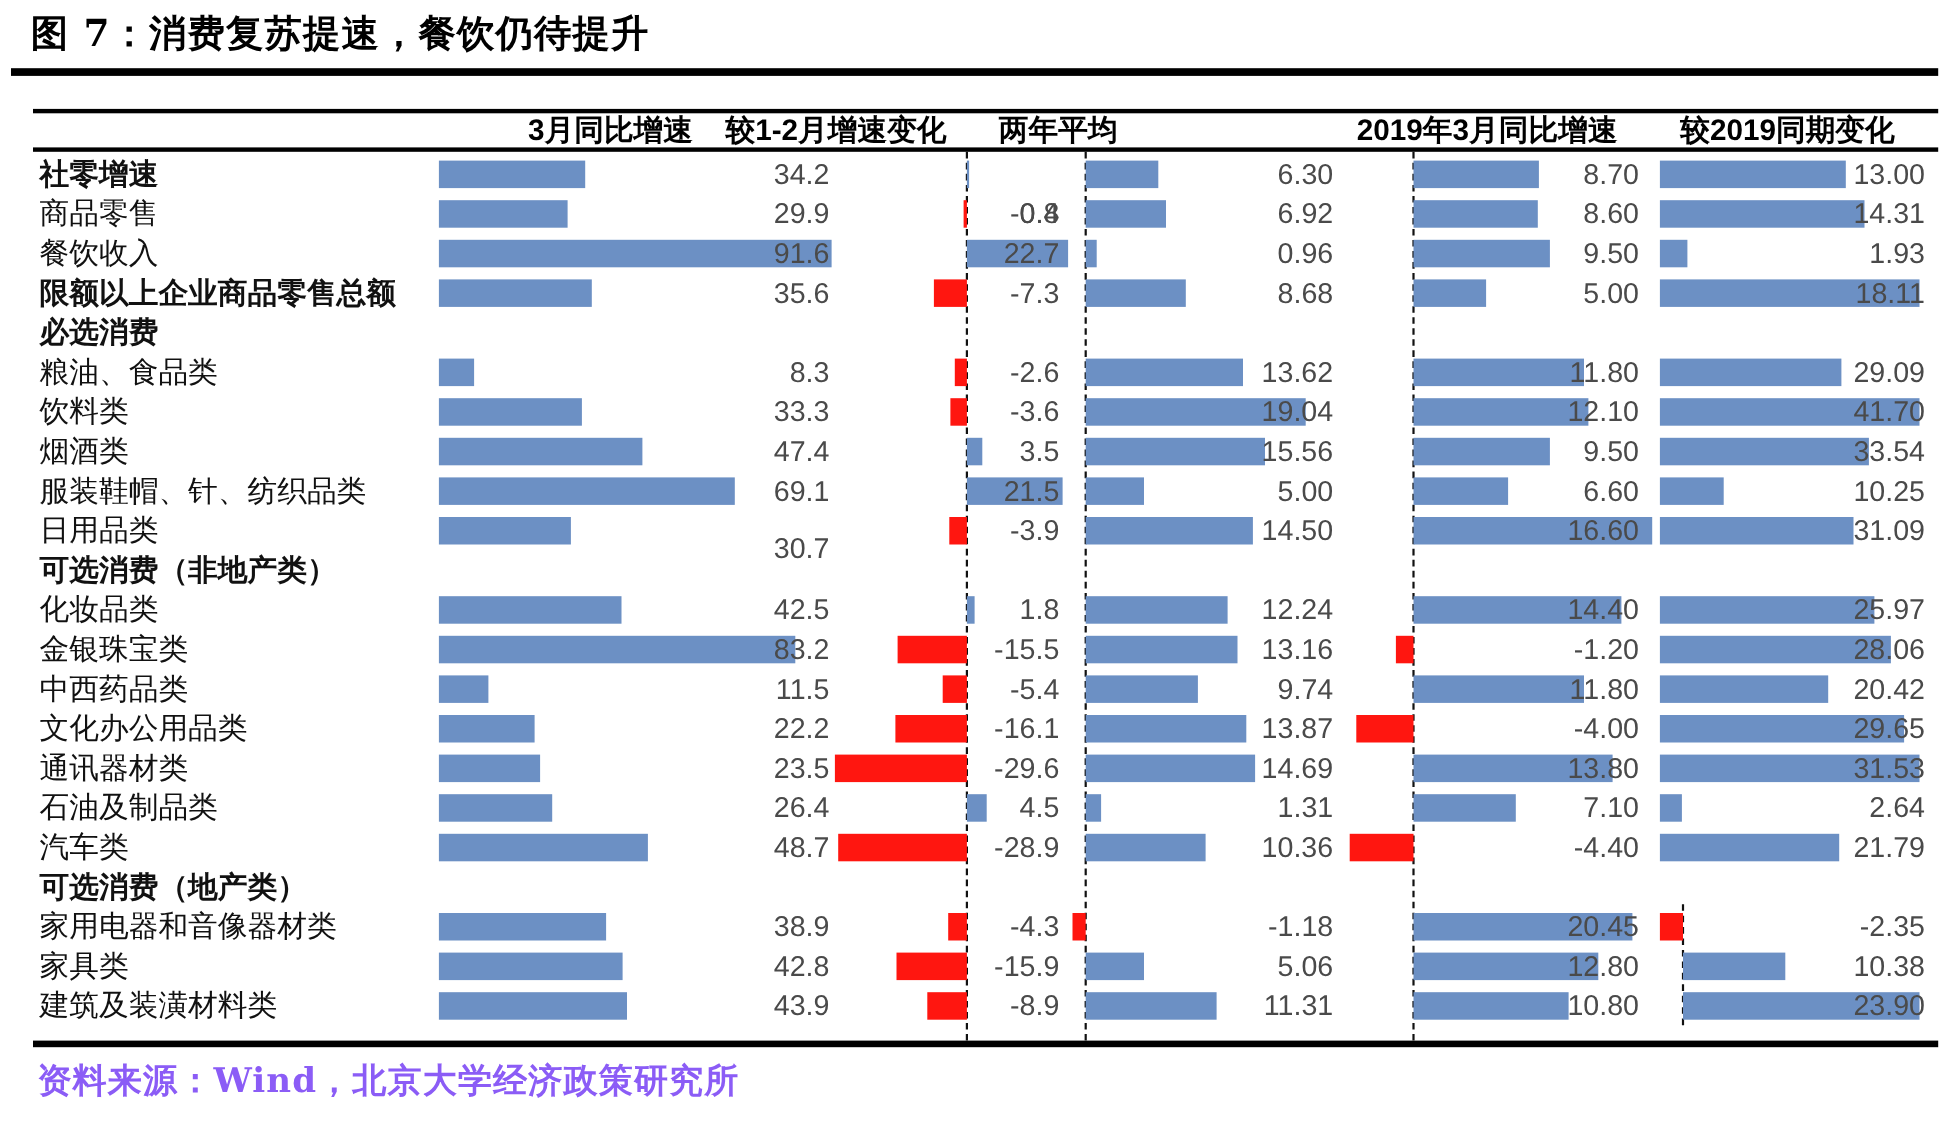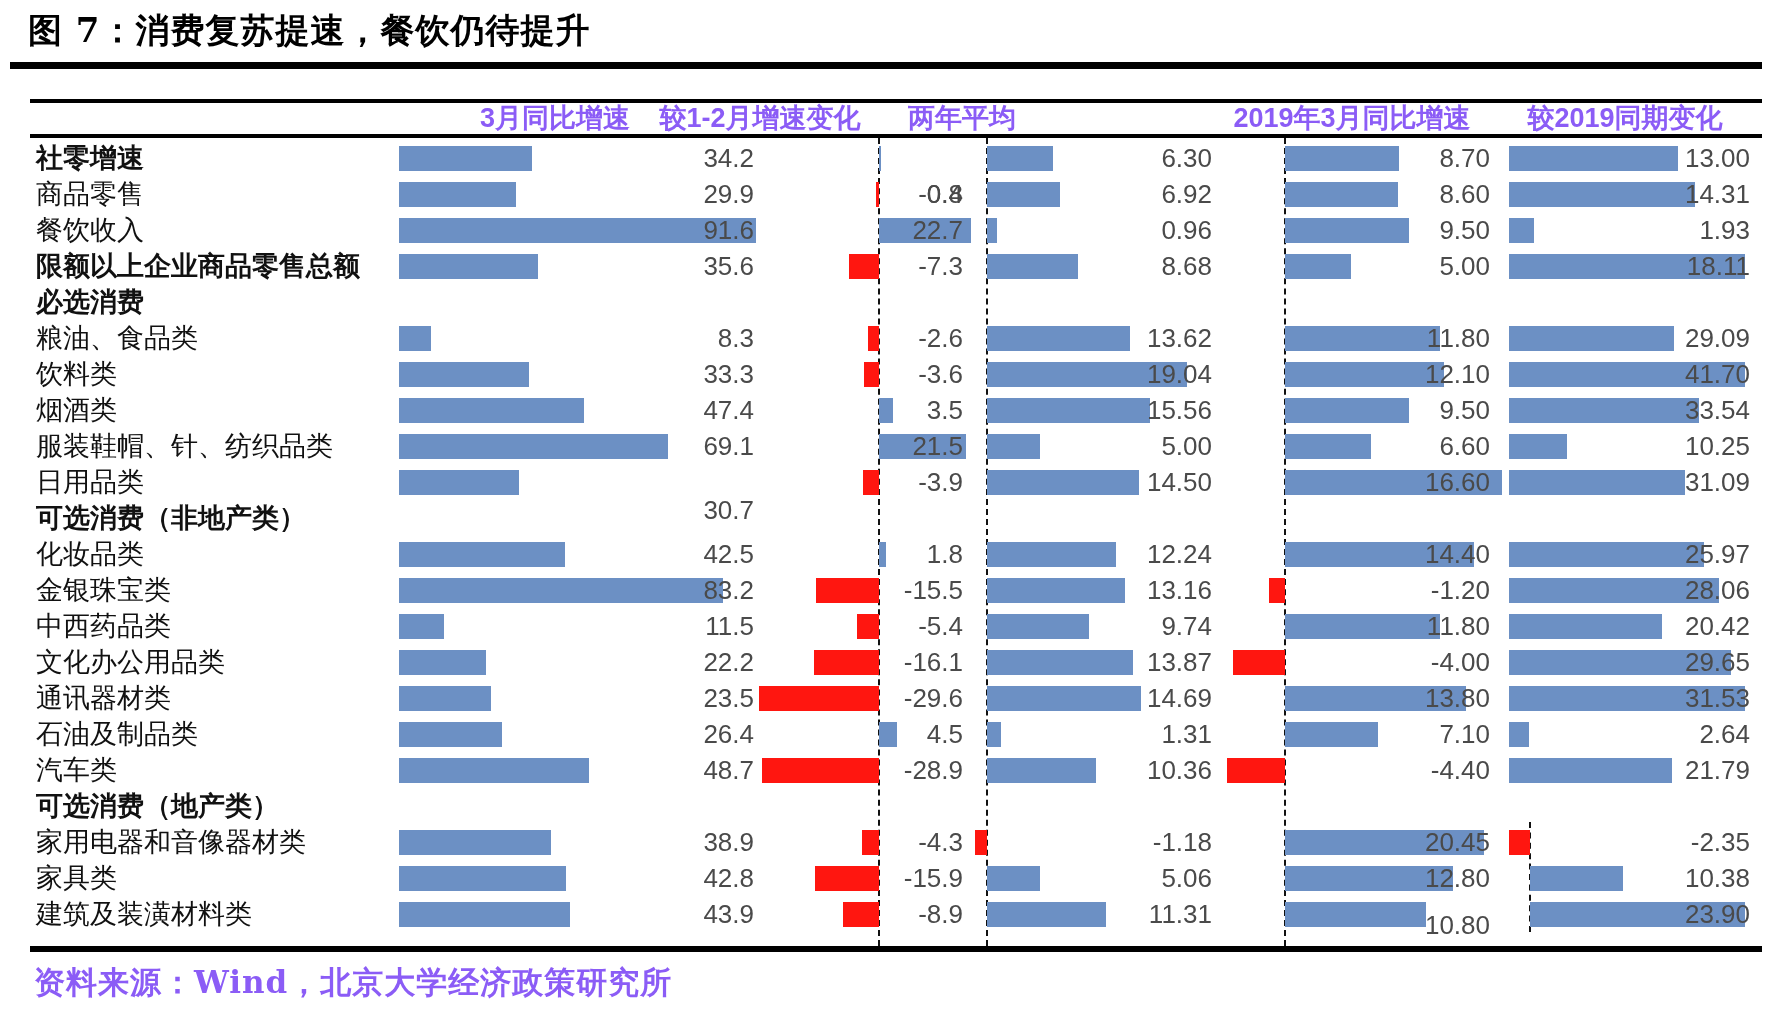--- a/index.html
+++ b/index.html
@@ -10,21 +10,21 @@
   }
   .abs{position:absolute;}
   #figure-title{
     left:28px;top:8px;font-size:34px;font-weight:bold;color:#000;
     font-family:"DejaVu Serif","Liberation Serif",serif;letter-spacing:1px;
   }
   .rule-thick{background:#000;}
   .rule-thin{background:#000;}
   .col-header{
     top:102px;height:32px;line-height:32px;text-align:center;
-    font-size:27px;font-weight:bold;color:#8b5cf6;width:420px;
+    font-size:27px;font-weight:bold;color:#000000;width:420px;
   }
   .row-label{
     left:36px;font-size:27px;color:#111;height:36px;line-height:36px;white-space:nowrap;text-align:right;
   }
   .row-label.bold{font-weight:bold;}
   .bar{position:absolute;height:25px;}
   .bar.pos{background:#6c90c4;}
   .bar.neg{background:#ff1610;}
   .val{
     position:absolute;width:140px;text-align:right;font-size:26px;color:#4a4a4a;
@@ -146,21 +146,21 @@
     <div class="val" style="top: 428px; left: 823px;">21.5</div>
     <div class="val" style="top: 428px; left: 1072px;">5.00</div>
     <div class="val" style="top: 428px; left: 1350px;">6.60</div>
     <div class="val" style="top: 428px; left: 1610px;">10.25</div>
     <div class="bar pos" style="top: 469.5px; left: 399px; width: 119.73px;"></div>
     <div class="bar neg" style="top: 469.5px; left: 863.205px; width: 15.795px;"></div>
     <div class="bar pos" style="top: 469.5px; left: 987px; width: 152.25px;"></div>
     <div class="bar pos" style="top: 469.5px; left: 1285px; width: 217.46px;"></div>
     <div class="bar pos" style="top: 469.5px; left: 1509px; width: 175.969px;"></div>
     <div class="abs row-label" style="top: 464px;">日用品类</div>
-    <div class="val" style="top: 492px; left: 614px; text-align: right;">30.7</div>
+    <div class="val" style="top: 480px; left: 614px; text-align: right;">30.7</div>
     <div class="val" style="top: 464px; left: 823px;">-3.9</div>
     <div class="val" style="top: 464px; left: 1072px;">14.50</div>
     <div class="val" style="top: 464px; left: 1350px;">16.60</div>
     <div class="val" style="top: 464px; left: 1610px;">31.09</div>
     <div class="abs row-label bold" style="top: 500px;">可选消费（非地产类）</div>
     <div class="bar pos" style="top: 541.5px; left: 399px; width: 165.75px;"></div>
     <div class="bar pos" style="top: 541.5px; left: 879px; width: 7.29px;"></div>
     <div class="bar pos" style="top: 541.5px; left: 987px; width: 128.52px;"></div>
     <div class="bar pos" style="top: 541.5px; left: 1285px; width: 188.64px;"></div>
     <div class="bar pos" style="top: 541.5px; left: 1509px; width: 194.515px;"></div>
@@ -261,18 +261,18 @@
     <div class="val" style="top: 860px; left: 1610px;">10.38</div>
     <div class="bar pos" style="top: 901.5px; left: 399px; width: 171.21px;"></div>
     <div class="bar neg" style="top: 901.5px; left: 842.955px; width: 36.045px;"></div>
     <div class="bar pos" style="top: 901.5px; left: 987px; width: 118.755px;"></div>
     <div class="bar pos" style="top: 901.5px; left: 1285px; width: 141.48px;"></div>
     <div class="bar pos" style="top: 901.5px; left: 1530px; width: 215.1px;"></div>
     <div class="abs row-label" style="top: 896px;">建筑及装潢材料类</div>
     <div class="val" style="top: 896px; left: 614px;">43.9</div>
     <div class="val" style="top: 896px; left: 823px;">-8.9</div>
     <div class="val" style="top: 896px; left: 1072px;">11.31</div>
-    <div class="val" style="top: 896px; left: 1350px; margin-top: 11px;">10.80</div>
+    <div class="val" style="top: 896px; left: 1350px;">10.80</div>
     <div class="val" style="top: 896px; left: 1610px;">23.90</div>
   </div>
 
 <div class="abs rule-thick" style="left:30px;top:946px;width:1732px;height:6px;"></div>
 <div class="abs" id="figure-source">资料来源：Wind，北京大学经济政策研究所</div>
 
 </body></html>

